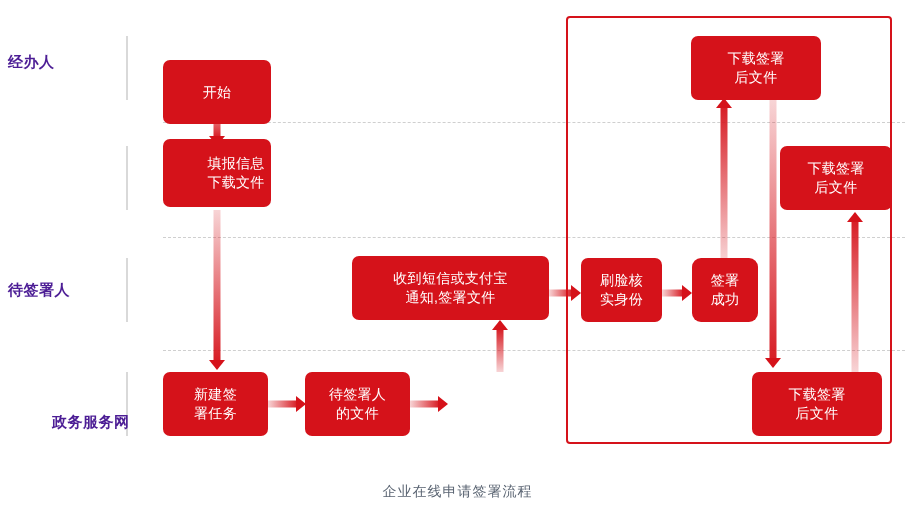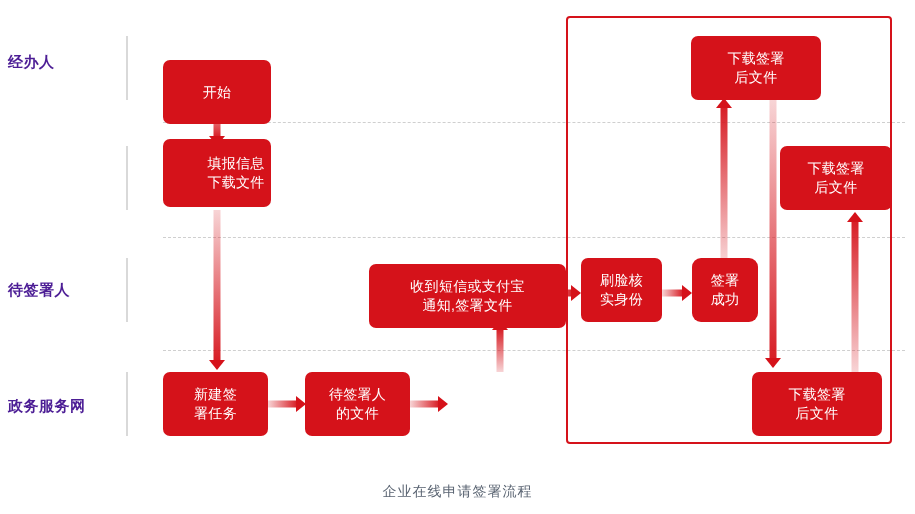--- a/index.html
+++ b/index.html
@@ -156,21 +156,21 @@
   <div class="lane-tick" style="top:372px;height:64px;"></div>
 
   <div class="lane-label" style="top:52px;">
     <span>经办人</span>
   </div>
   <div class="lane-label" style="top:158px;">
   </div>
   <div class="lane-label" style="top:280px;">
     <span>待签署人</span>
   </div>
-  <div class="lane-label" style="top:396px;">
+  <div class="lane-label" style="top:412px;margin-left:44px;">
     <span>政务服务网</span>
   </div>
 
   <div class="lane-sep" style="top:122px;"></div>
   <div class="lane-sep" style="top:237px;"></div>
   <div class="lane-sep" style="top:350px;"></div>
 
   <div class="group-box" style="left:566px; top:16px; width:326px; height:428px;"></div>
 
   <div class="arrow down" style="left:207px; top:100px; width:20px; height:46px;">
@@ -241,21 +241,21 @@
     </div>
   </div>
 
   <div class="node" style="left:780px; top:146px; width:112px; height:64px;">
     <div>
       <span class="node-text">下载签署</span>
       <span class="node-text">后文件</span>
     </div>
   </div>
 
-  <div class="node" style="left:352px; top:264px; width:197px; height:64px;margin-left:17px;">
+  <div class="node" style="left:352px; top:256px; width:197px; height:64px;">
     <div>
       <span class="node-text">收到短信或支付宝</span>
       <span class="node-text">通知,签署文件</span>
     </div>
   </div>
 
   <div class="node" style="left:581px; top:258px; width:81px; height:64px;align-items:center;">
     <div>
       <span class="node-text">刷脸核</span>
       <span class="node-text">实身份</span>

